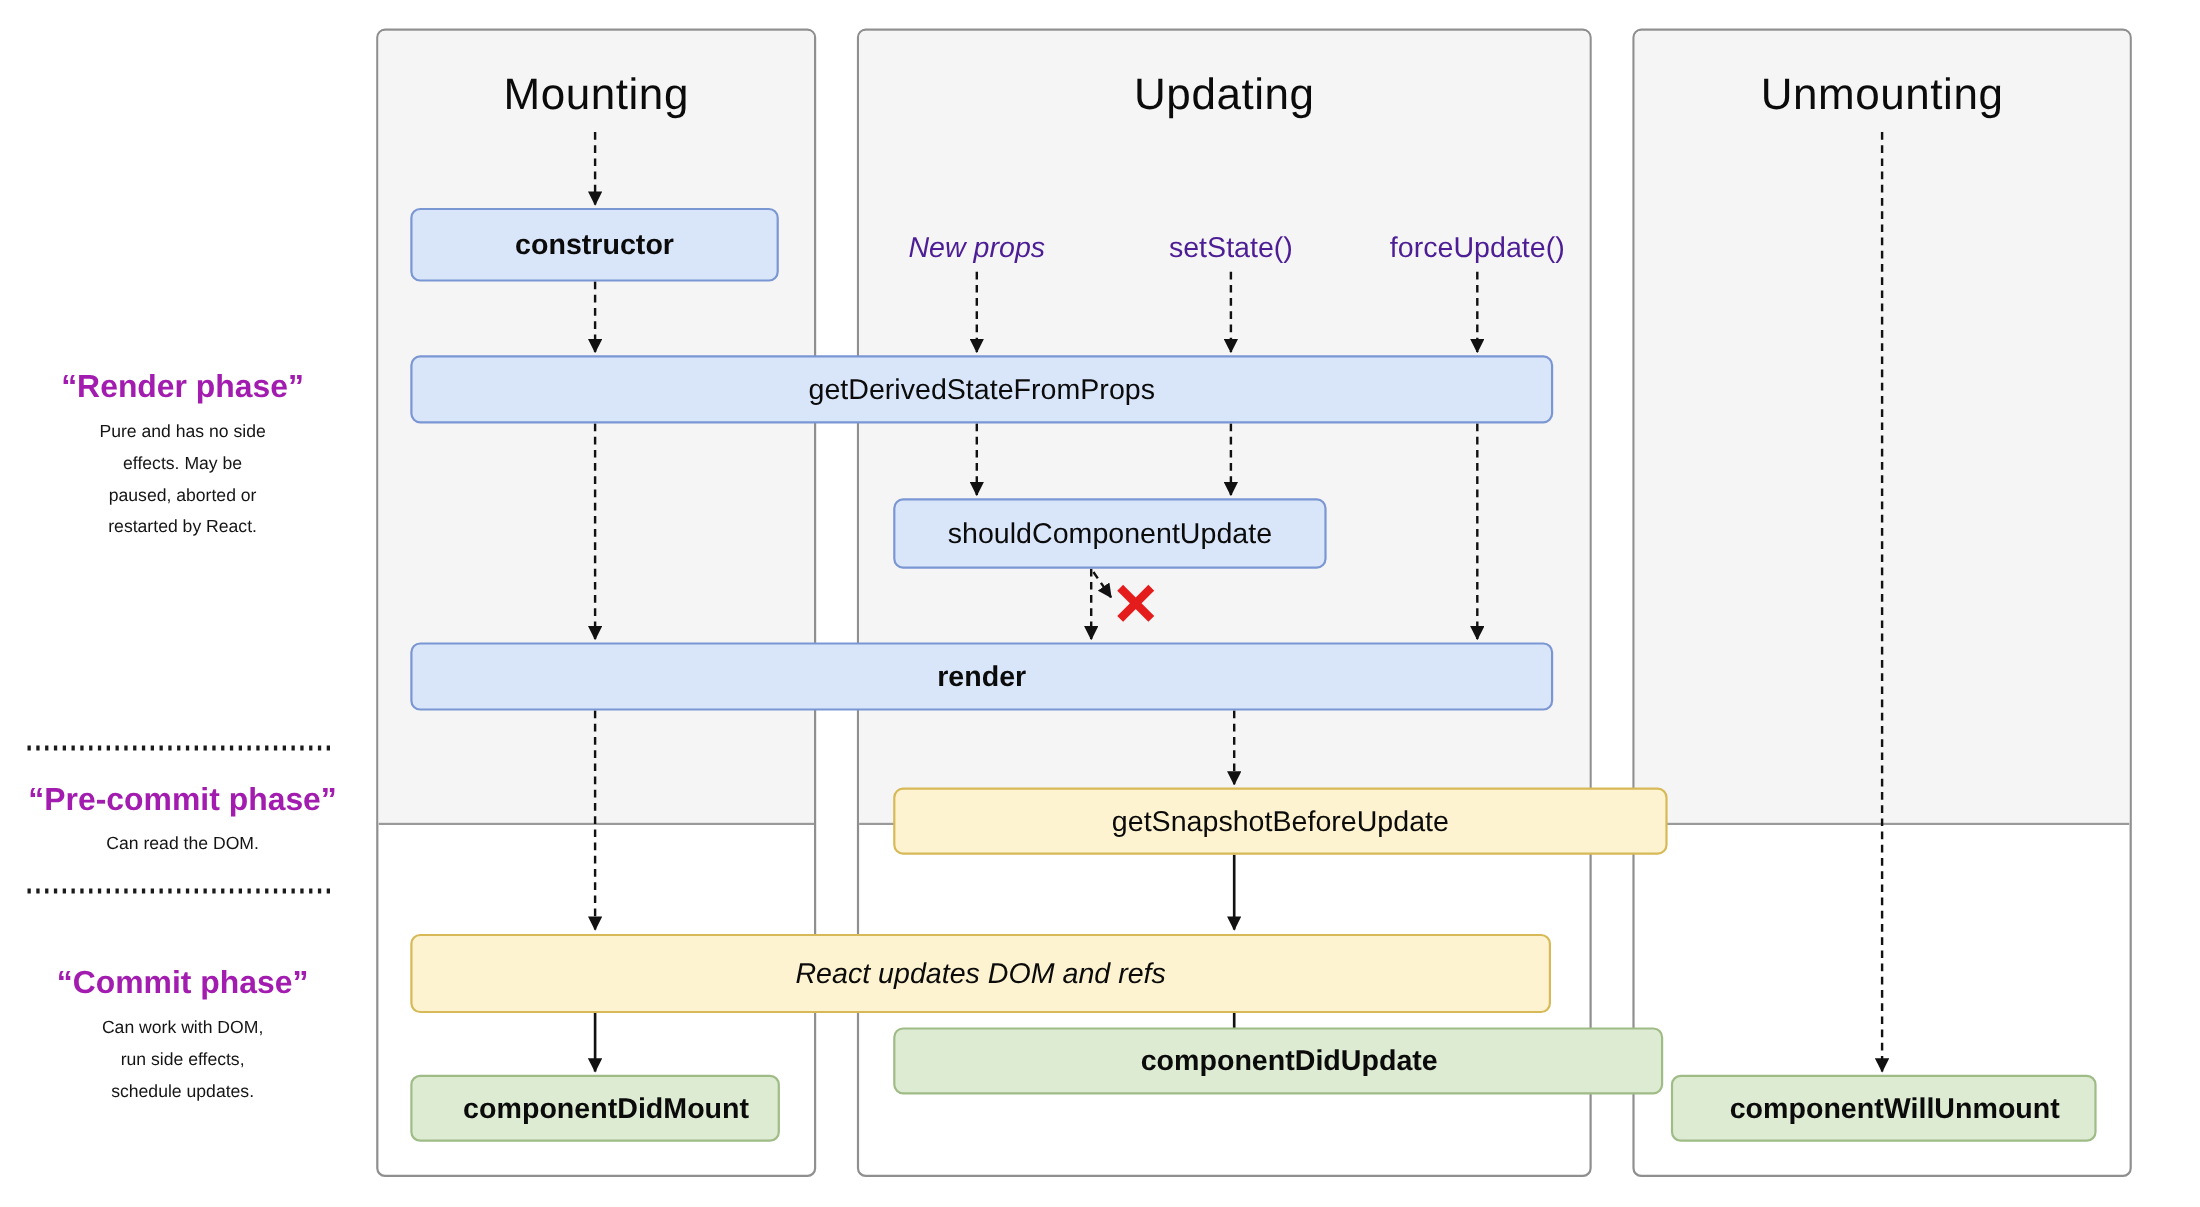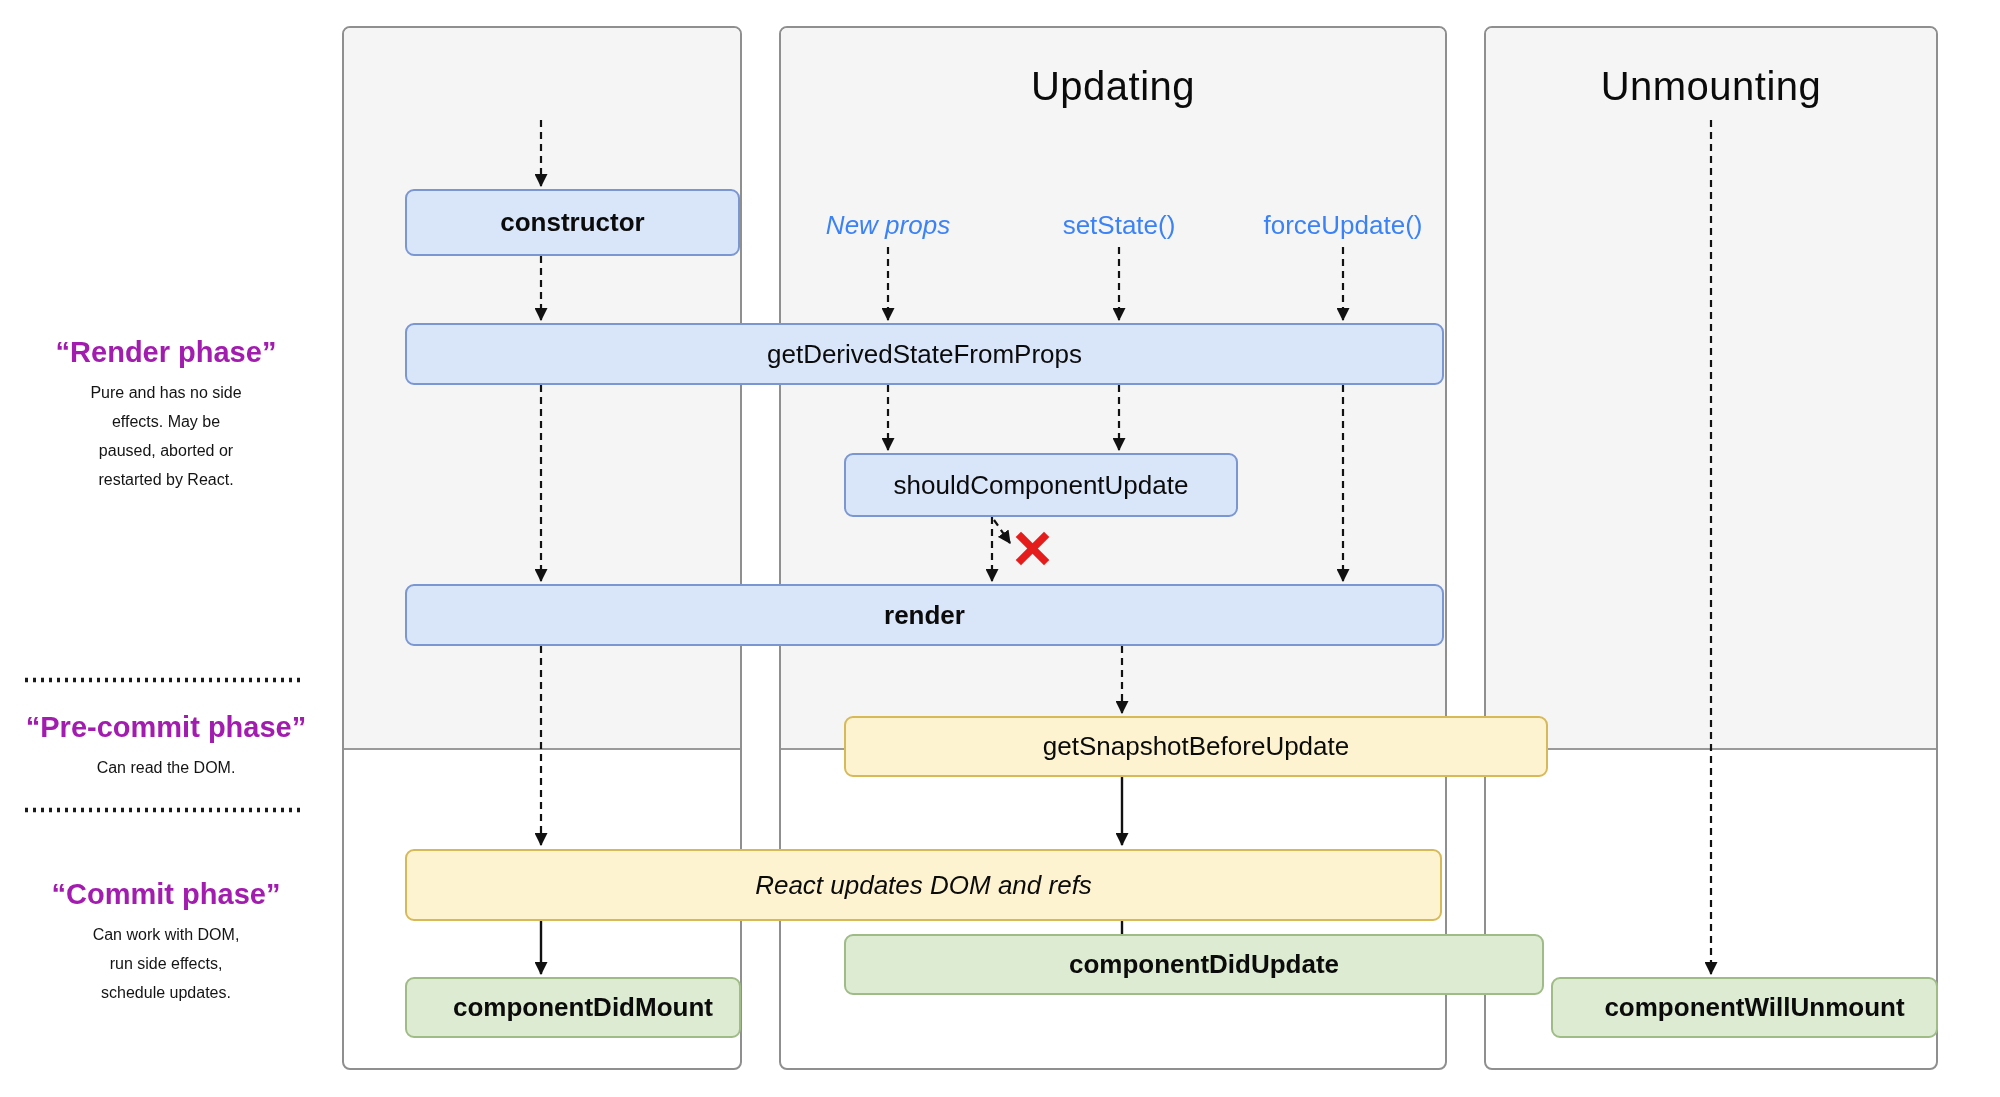--- a/index.html
+++ b/index.html
@@ -16,43 +16,44 @@
   .panel-gray{position:absolute;top:0;left:0;right:0;height:720px;background:#f5f5f5;
     border-bottom:2px solid #9a9a9a;}
   .panel-title{position:absolute;top:36px;left:0;right:0;text-align:center;
     font-size:40px;font-weight:500;letter-spacing:.5px;color:#0b0b0b;}
   
   .side-block{position:absolute;left:16px;width:300px;text-align:center;}
   .side-title{font-size:29px;font-weight:600;color:#a21caf;margin-bottom:9px;}
   .side-line{font-size:16px;line-height:29px;color:#141414;}
   
   .box{position:absolute;display:flex;align-items:center;justify-content:center;
-    border-radius:9px;border:2px solid;box-sizing:border-box;font-size:26px;color:#0b0b0b;margin-left:32px;}
+    border-radius:9px;border:2px solid;box-sizing:border-box;font-size:26px;color:#0b0b0b;}
   .box-blue{background:#d9e5f9;border-color:#7b97d3;}
   .box-yellow{background:#fdf3d0;border-color:#d8b957;}
   .box-green{background:#dcebd2;border-color:#9fbc87;padding-left:20px;}
   .bold{font-weight:bold;}
   .italic{font-style:italic;}
   
   .trigger{position:absolute;transform:translate(-50%,-50%);font-size:26px;
-    white-space:nowrap;color:#3b82f6;}
+    white-space:nowrap;color:#4c1d95;}
   
   .overlay{position:absolute;left:0;top:0;width:2000px;height:1097px;pointer-events:none;}
   .dash{stroke:#111;stroke-width:2.2;fill:none;stroke-dasharray:7 5;}
   .solid{stroke:#111;stroke-width:2.4;fill:none;}
   .dots{stroke:#1a1a1a;stroke-width:4.5;fill:none;stroke-dasharray:3 5;}
   .xmark{stroke:#e51c1c;stroke-width:7.5;stroke-linecap:square;}
 </style>
 </head>
 <body>
 
 <div class="canvas">
 
   <div class="panel panel-mounting">
     <div class="panel-gray"></div>
+    <div class="panel-title">Mounting</div>
   </div>
   <div class="panel panel-updating">
     <div class="panel-gray"></div>
     <div class="panel-title">Updating</div>
   </div>
   <div class="panel panel-unmounting">
     <div class="panel-gray"></div>
     <div class="panel-title">Unmounting</div>
   </div>
 

